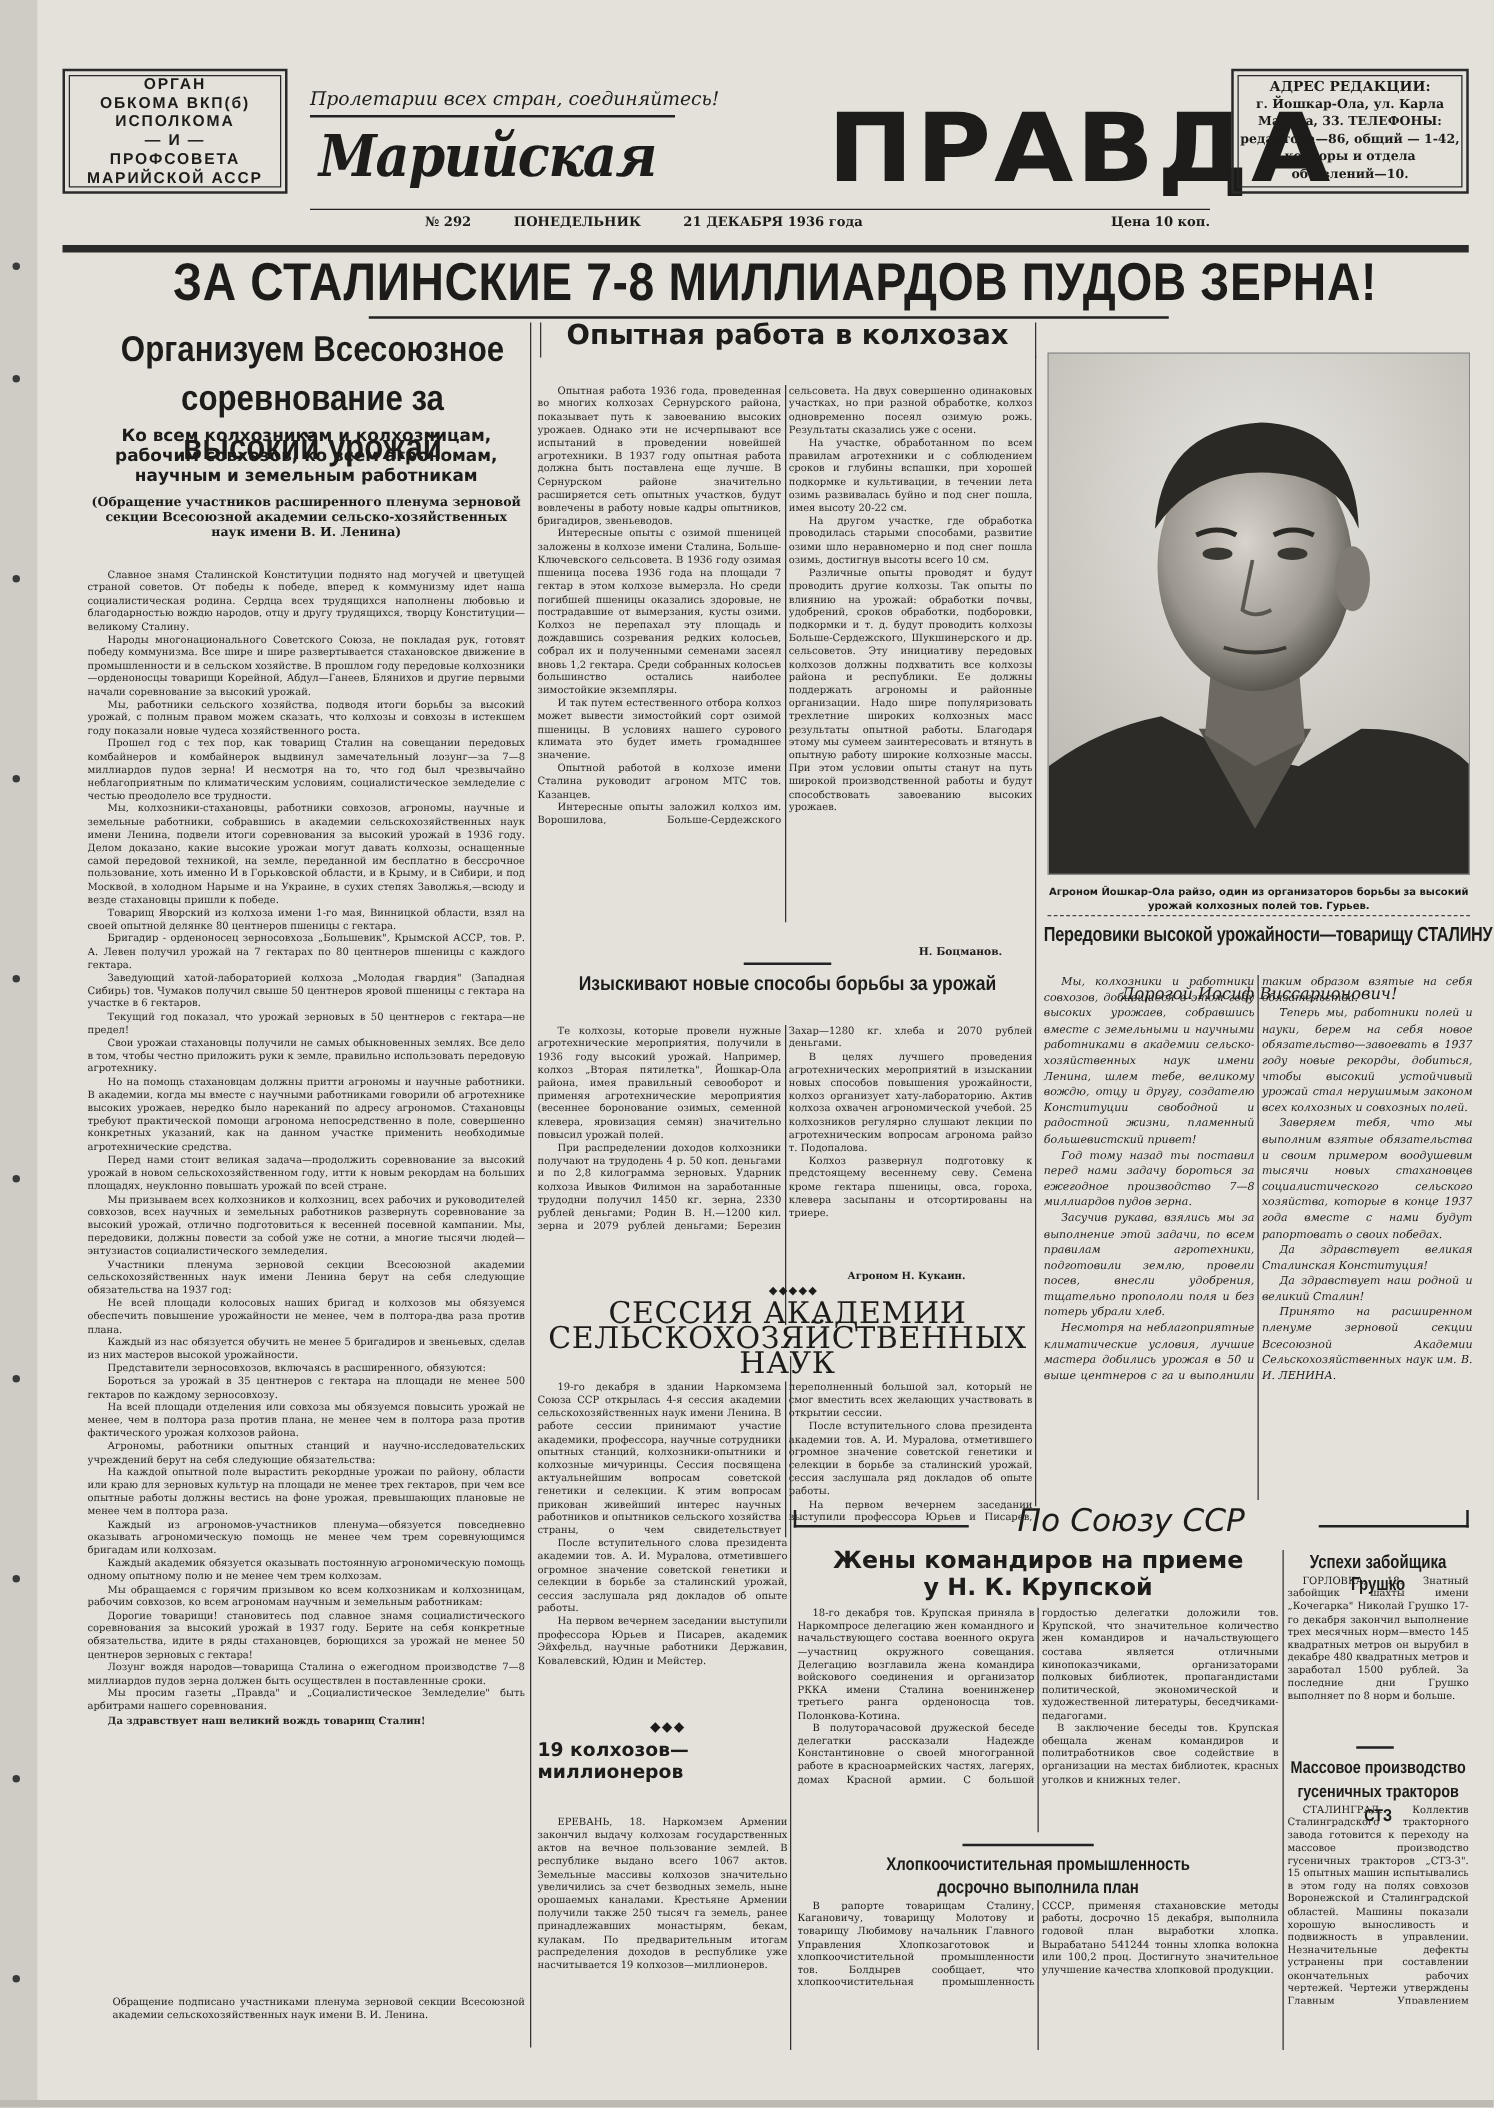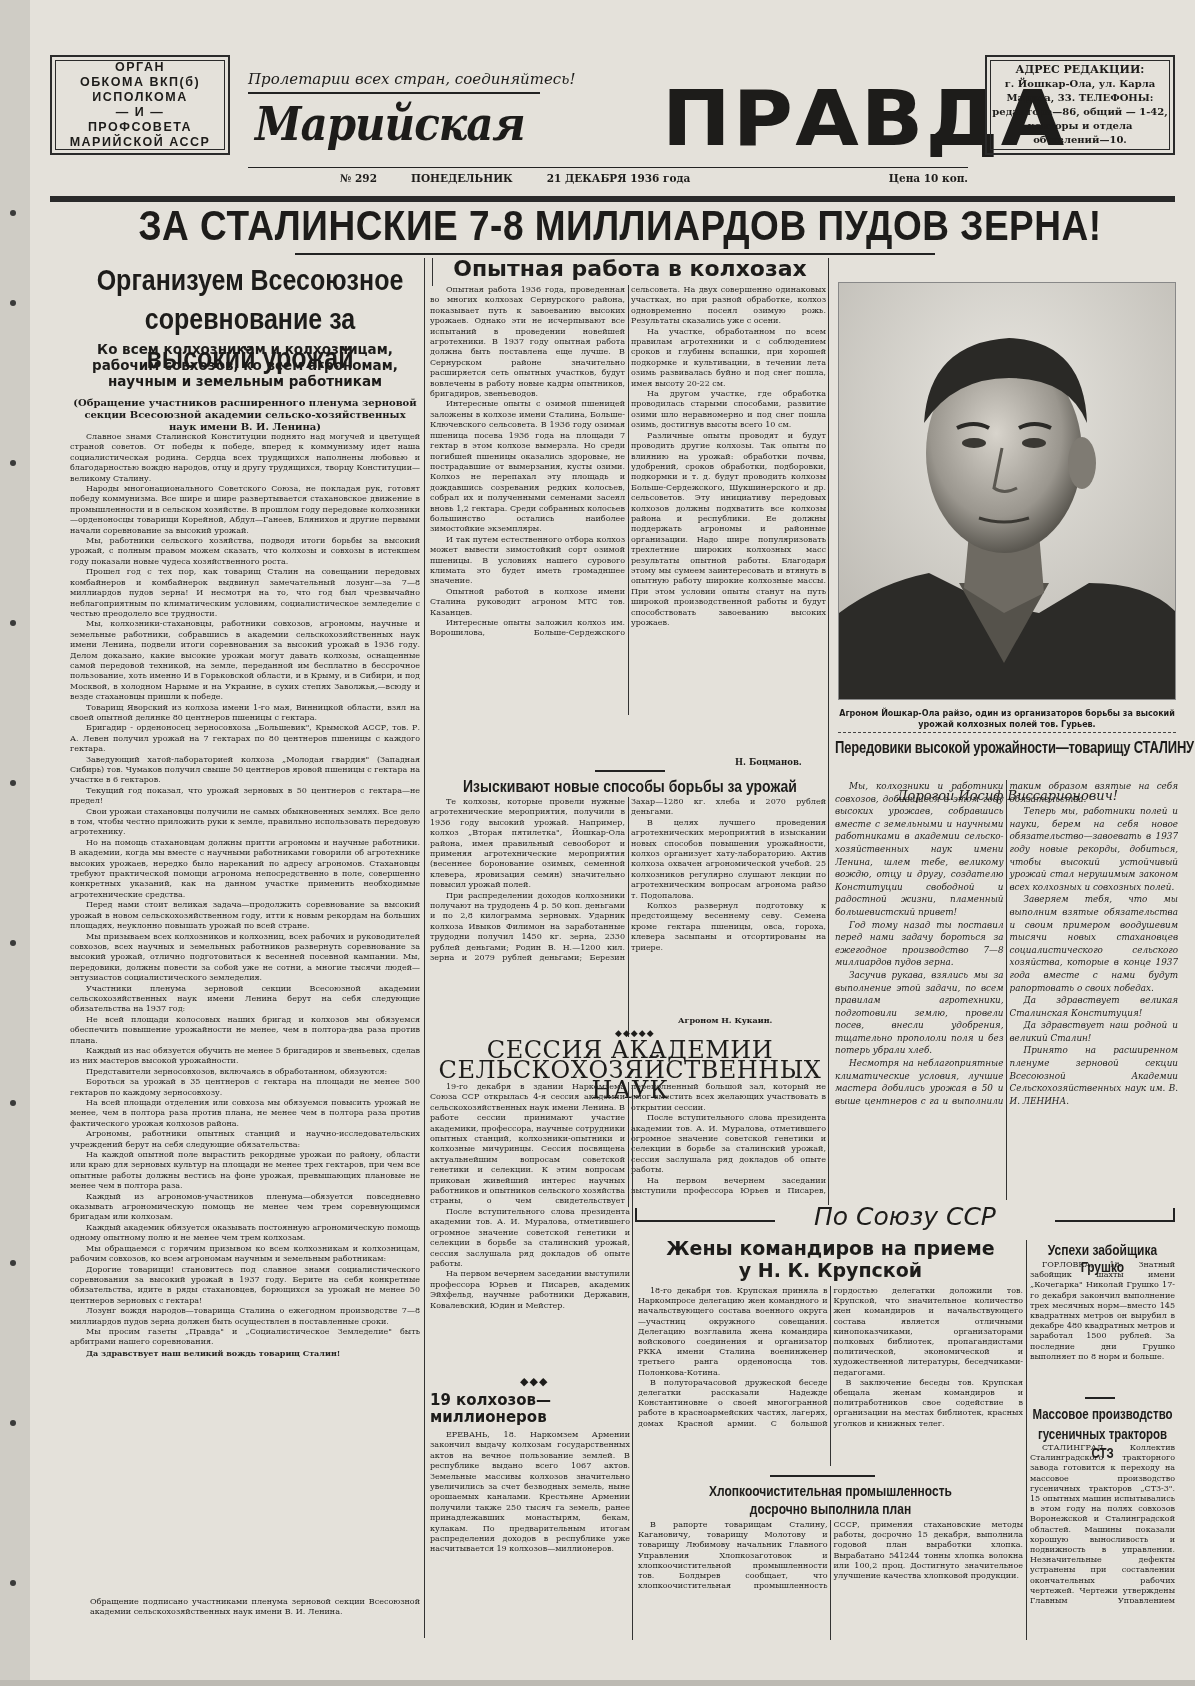--- a/index.html
+++ b/index.html
@@ -35,21 +35,21 @@
   .thick-rule { position:absolute; left:20px; top:196px; width:1125px; height:6px; background:#2a2a2a; }
 
   .banner { position:absolute; left:50px; top:205px; width:1080px; text-align:center; font-family:"Liberation Sans",sans-serif; font-weight:bold; font-size:37px; letter-spacing:0.5px; transform:scaleY(1.15); }
   .banner-rule { position:absolute; left:265px; top:253px; width:640px; height:2px; background:#222; }
 
   
   .h-cond { font-family:"Liberation Sans",sans-serif; font-weight:bold; transform-origin:left top; }
   .col1-h1 { position:absolute; left:60px; top:260px; width:320px; font-size:25px; line-height:34px; text-align:center; transform:scaleY(1.15); }
   .col1-h2 { position:absolute; left:40px; top:341px; width:350px; font-size:13.5px; line-height:16px; text-align:center; font-weight:bold; font-family:"DejaVu Sans",sans-serif; }
   .col1-h3 { position:absolute; left:40px; top:397px; width:350px; font-size:10px; line-height:12px; text-align:center; font-weight:bold; }
-  .body-text { font-size:8px; line-height:10.4px; text-align:justify; color:#262522; }
+  .body-text { font-size:8px; line-height:10.4px; text-align:justify; color:#262522;margin-top:23px; }
   .body-text p { text-indent:16px; }
   .col1-body { position:absolute; left:40px; top:432px; width:350px; height:1170px; overflow:hidden; }
   .col1-sign { position:absolute; left:60px; top:1597px; width:330px; font-size:8px; line-height:10px; text-align:justify; }
 
   .vrule { position:absolute; width:1px; background:#333; }
 
   
   .art2-title { position:absolute; left:410px; top:256px; width:380px; text-align:center; font-family:"DejaVu Sans",sans-serif; font-weight:bold; font-size:22px; }
   .art2-body { position:absolute; left:400px; top:285px; width:396px; height:430px; column-count:2; column-gap:6px; column-rule:1px solid #333; overflow:hidden; }
   .art2-sign { position:absolute; left:705px; top:757px; font-size:8.5px; font-weight:bold; }
@@ -167,21 +167,21 @@
     <p>Бригадир - орденоносец зерносовхоза „Большевик", Крымской АССР, тов. Р. А. Левен получил урожай на 7 гектарах по 80 центнеров пшеницы с каждого гектара.</p>
     <p>Заведующий хатой-лабораторией колхоза „Молодая гвардия" (Западная Сибирь) тов. Чумаков получил свыше 50 центнеров яровой пшеницы с гектара на участке в 6 гектаров.</p>
     <p>Текущий год показал, что урожай зерновых в 50 центнеров с гектара—не предел!</p>
     <p>Свои урожаи стахановцы получили не самых обыкновенных землях. Все дело в том, чтобы честно приложить руки к земле, правильно использовать передовую агротехнику.</p>
     <p>Но на помощь стахановцам должны притти агрономы и научные работники. В академии, когда мы вместе с научными работниками говорили об агротехнике высоких урожаев, нередко было нареканий по адресу агрономов. Стахановцы требуют практической помощи агронома непосредственно в поле, совершенно конкретных указаний, как на данном участке применить необходимые агротехнические средства.</p>
     <p>Перед нами стоит великая задача—продолжить соревнование за высокий урожай в новом сельскохозяйственном году, итти к новым рекордам на больших площадях, неуклонно повышать урожай по всей стране.</p>
     <p>Мы призываем всех колхозников и колхозниц, всех рабочих и руководителей совхозов, всех научных и земельных работников развернуть соревнование за высокий урожай, отлично подготовиться к весенней посевной кампании. Мы, передовики, должны повести за собой уже не сотни, а многие тысячи людей—энтузиастов социалистического земледелия.</p>
     <p>Участники пленума зерновой секции Всесоюзной академии сельскохозяйственных наук имени Ленина берут на себя следующие обязательства на 1937 год:</p>
     <p>Не всей площади колосовых наших бригад и колхозов мы обязуемся обеспечить повышение урожайности не менее, чем в полтора-два раза против плана.</p>
     <p>Каждый из нас обязуется обучить не менее 5 бригадиров и звеньевых, сделав из них мастеров высокой урожайности.</p>
-    <p>Представители зерносовхозов, включаясь в обработанном, обязуются:</p>
+    <p>Представители зерносовхозов, включаясь в расширенного, обязуются:</p>
     <p>Бороться за урожай в 35 центнеров с гектара на площади не менее 500 гектаров по каждому зерносовхозу.</p>
     <p>На всей площади отделения или совхоза мы обязуемся повысить урожай не менее, чем в полтора раза против плана, не менее чем в полтора раза против фактического урожая колхозов района.</p>
     <p>Агрономы, работники опытных станций и научно-исследовательских учреждений берут на себя следующие обязательства:</p>
     <p>На каждой опытной поле вырастить рекордные урожаи по району, области или краю для зерновых культур на площади не менее трех гектаров, при чем все опытные работы должны вестись на фоне урожая, превышающих плановые не менее чем в полтора раза.</p>
     <p>Каждый из агрономов-участников пленума—обязуется повседневно оказывать агрономическую помощь не менее чем трем соревнующимся бригадам или колхозам.</p>
     <p>Каждый академик обязуется оказывать постоянную агрономическую помощь одному опытному полю и не менее чем трем колхозам.</p>
     <p>Мы обращаемся с горячим призывом ко всем колхозникам и колхозницам, рабочим совхозов, ко всем агрономам научным и земельным работникам:</p>
     <p>Дорогие товарищи! становитесь под славное знамя социалистического соревнования за высокий урожай в 1937 году. Берите на себя конкретные обязательства, идите в ряды стахановцев, борющихся за урожай не менее 50 центнеров зерновых с гектара!</p>
     <p>Лозунг вождя народов—товарища Сталина о ежегодном производстве 7—8 миллиардов пудов зерна должен быть осуществлен в поставленные сроки.</p>
     <p>Мы просим газеты „Правда" и „Социалистическое Земледелие" быть арбитрами нашего соревнования.</p>

